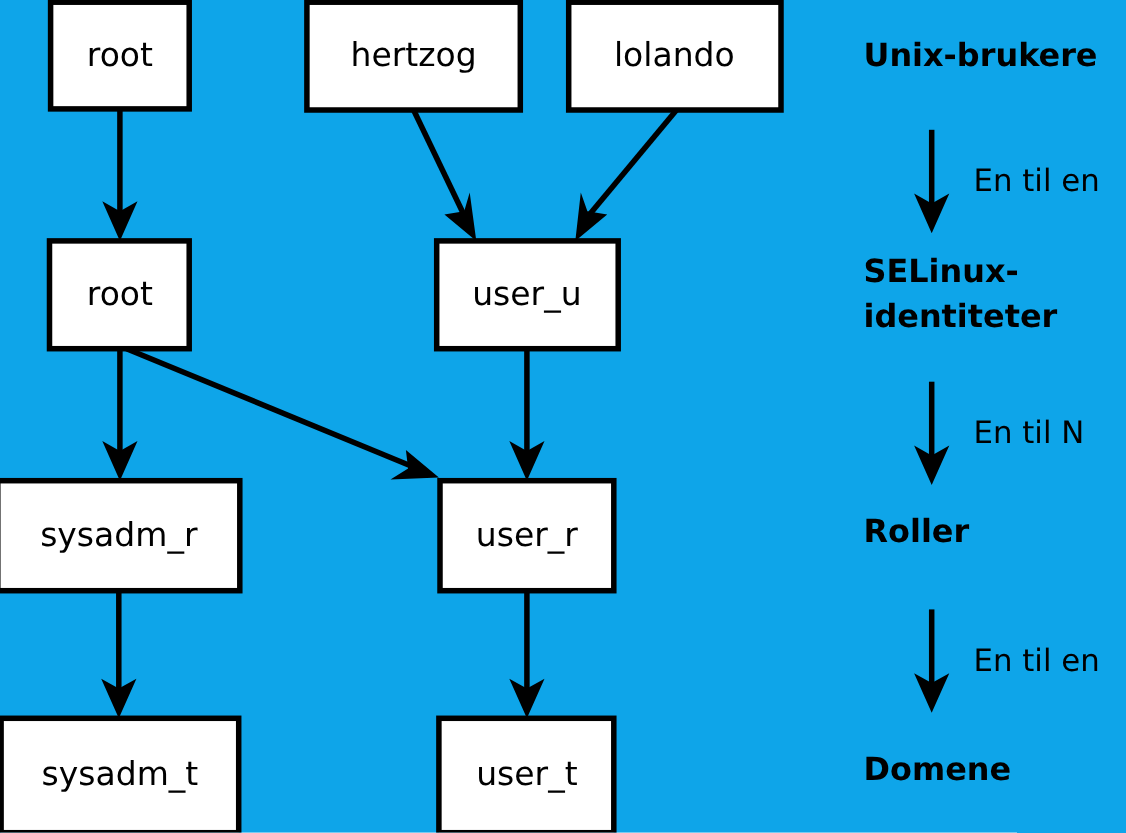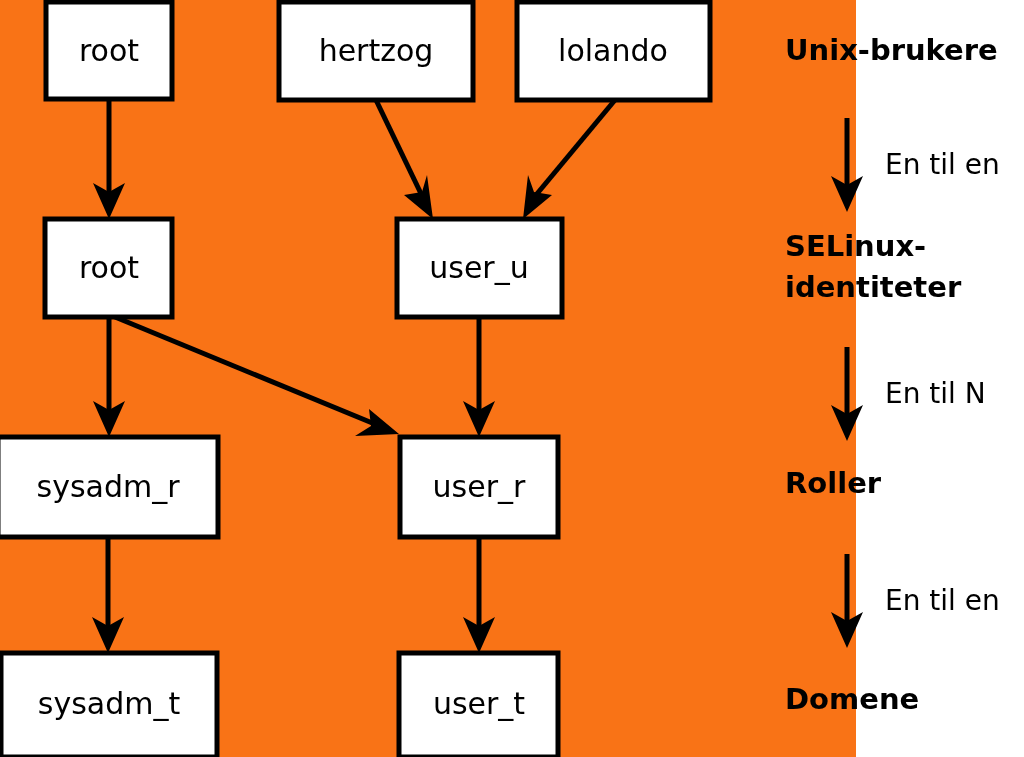--- a/index.html
+++ b/index.html
@@ -8,23 +8,23 @@
     background: #ffffff;
   }
   body {
     width: 1024px;
     height: 757px;
     overflow: hidden;
     font-family: "DejaVu Sans", sans-serif;
   }
   #diagram-root {
     position: relative;
-    width: 856px;
+    width: 1024px;
     height: 757px;
-    background: #f97316;
+    background: #0ea5e9;
   }
   svg.canvas {
     position: absolute;
     top: 0;
     left: 0;
     width: 1024px;
     height: 757px;
     display: block;
   }
   .node-rect {

